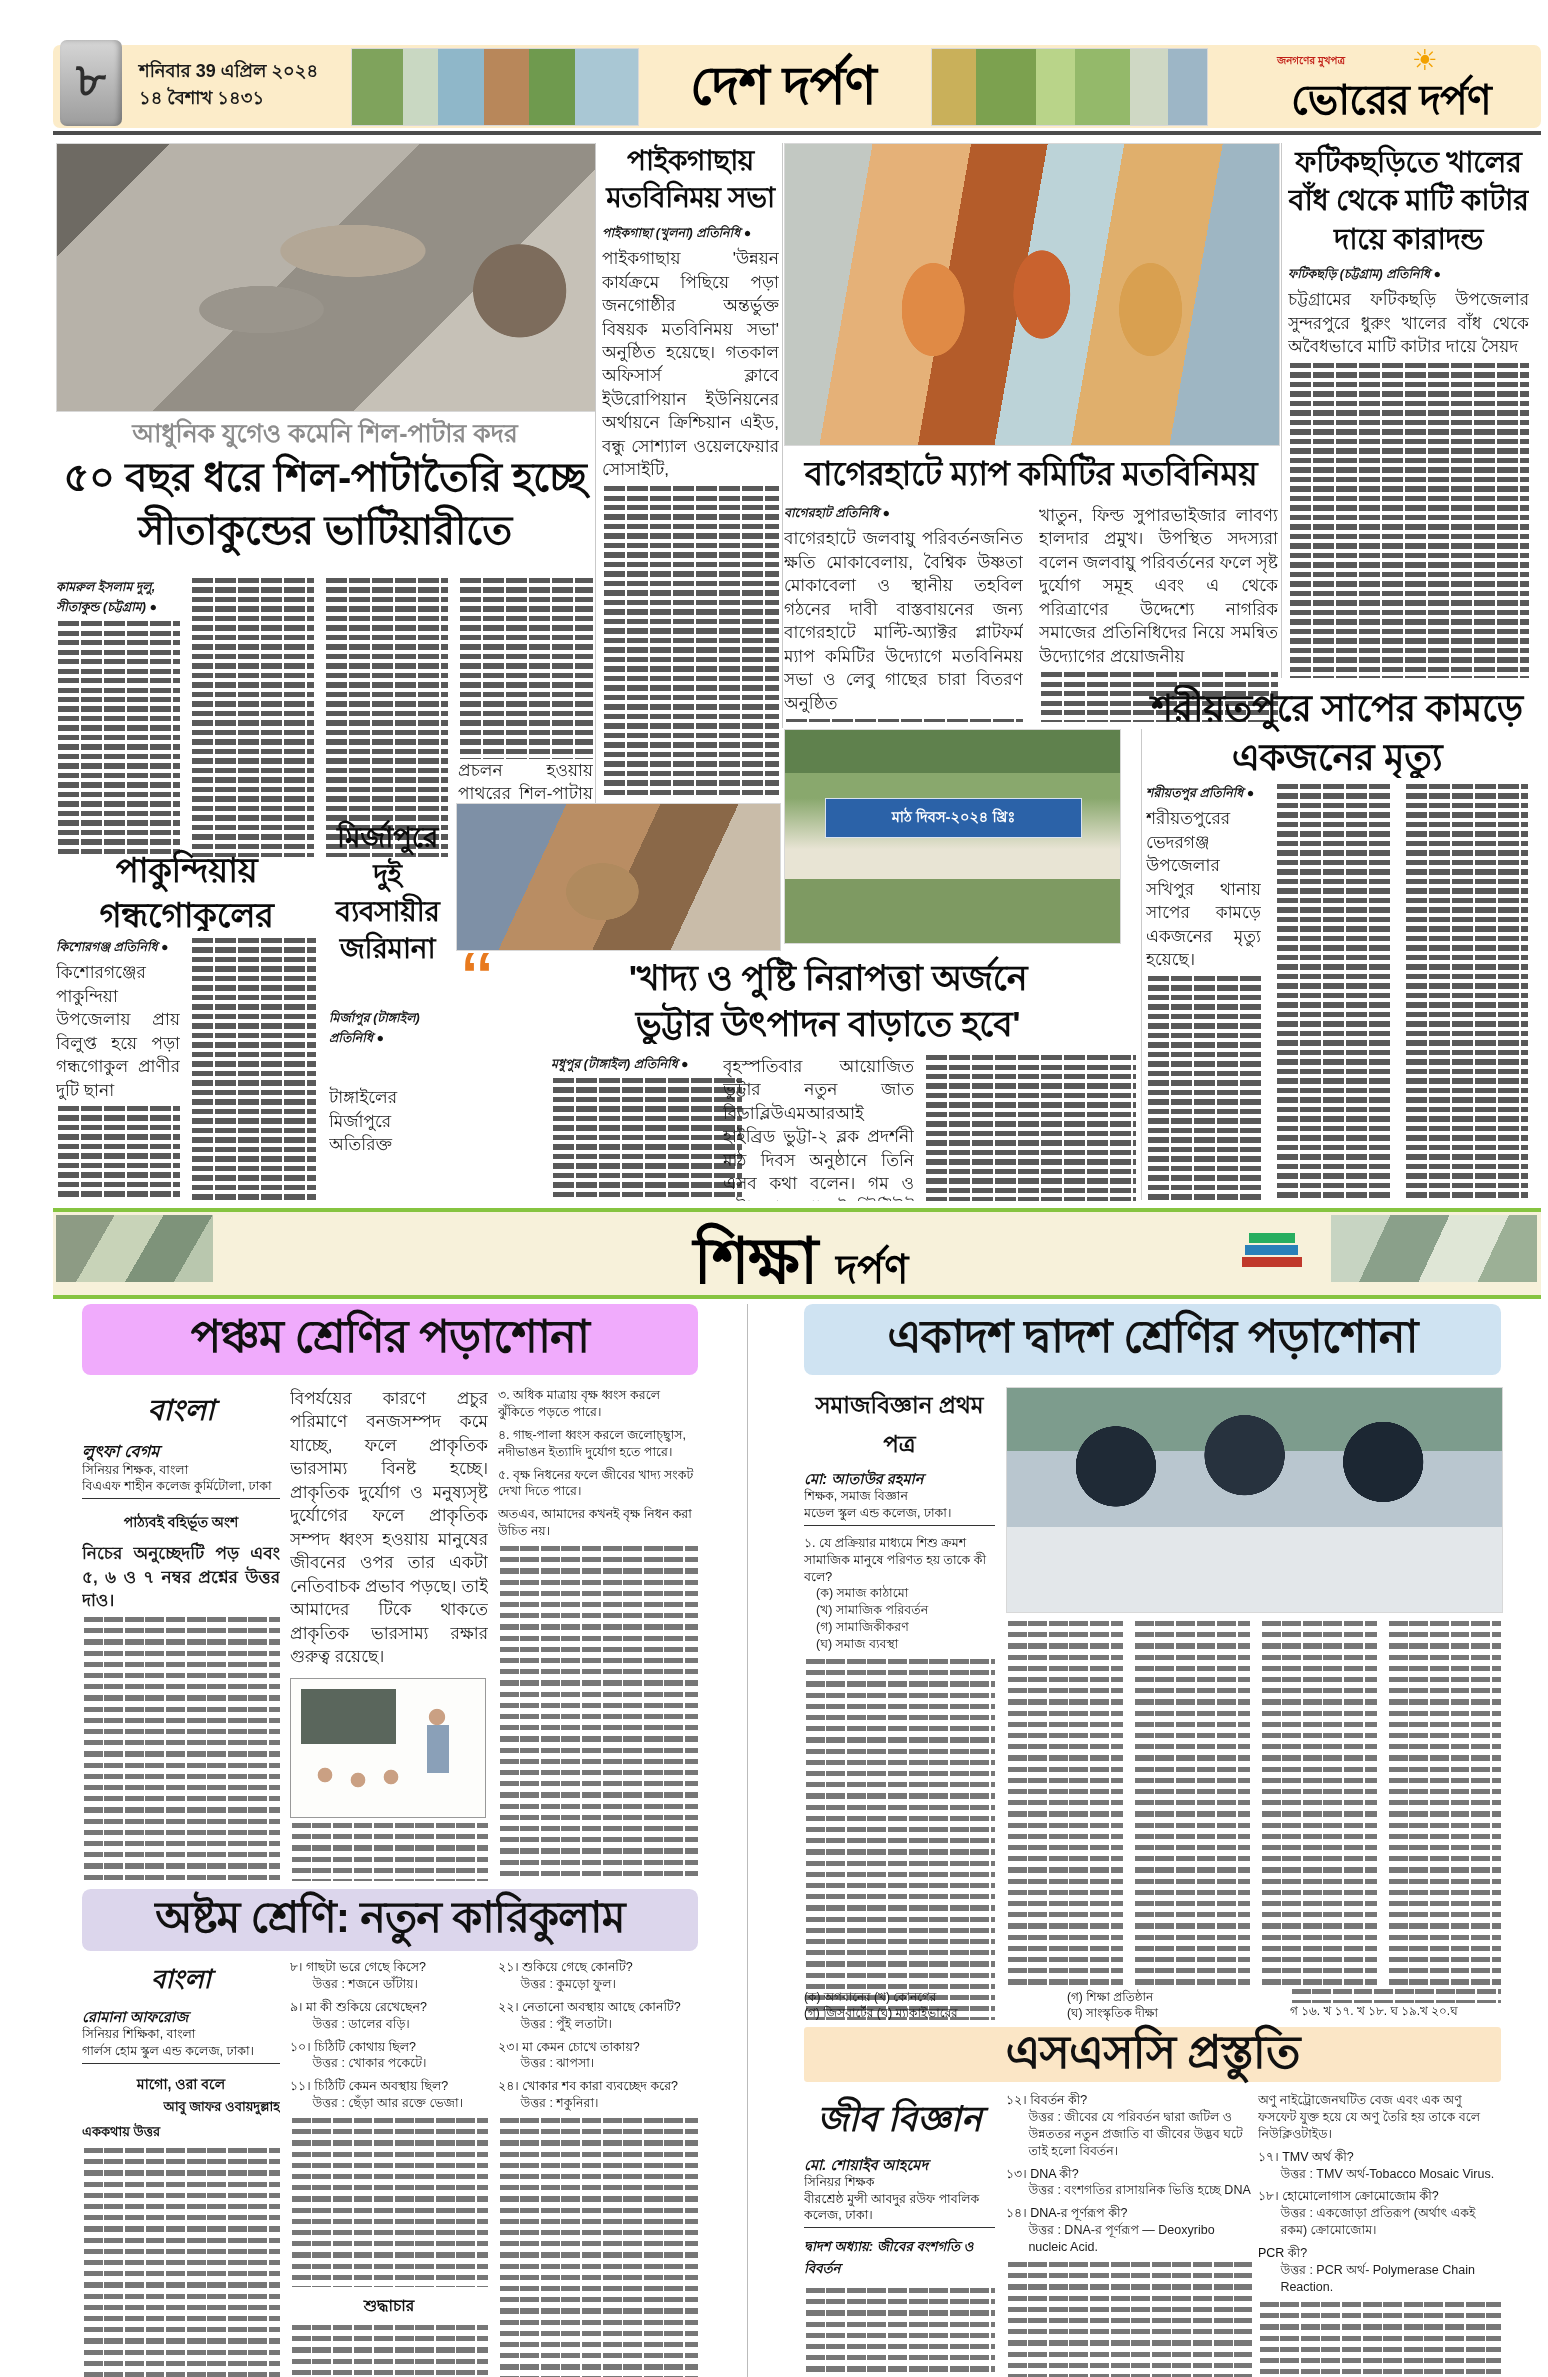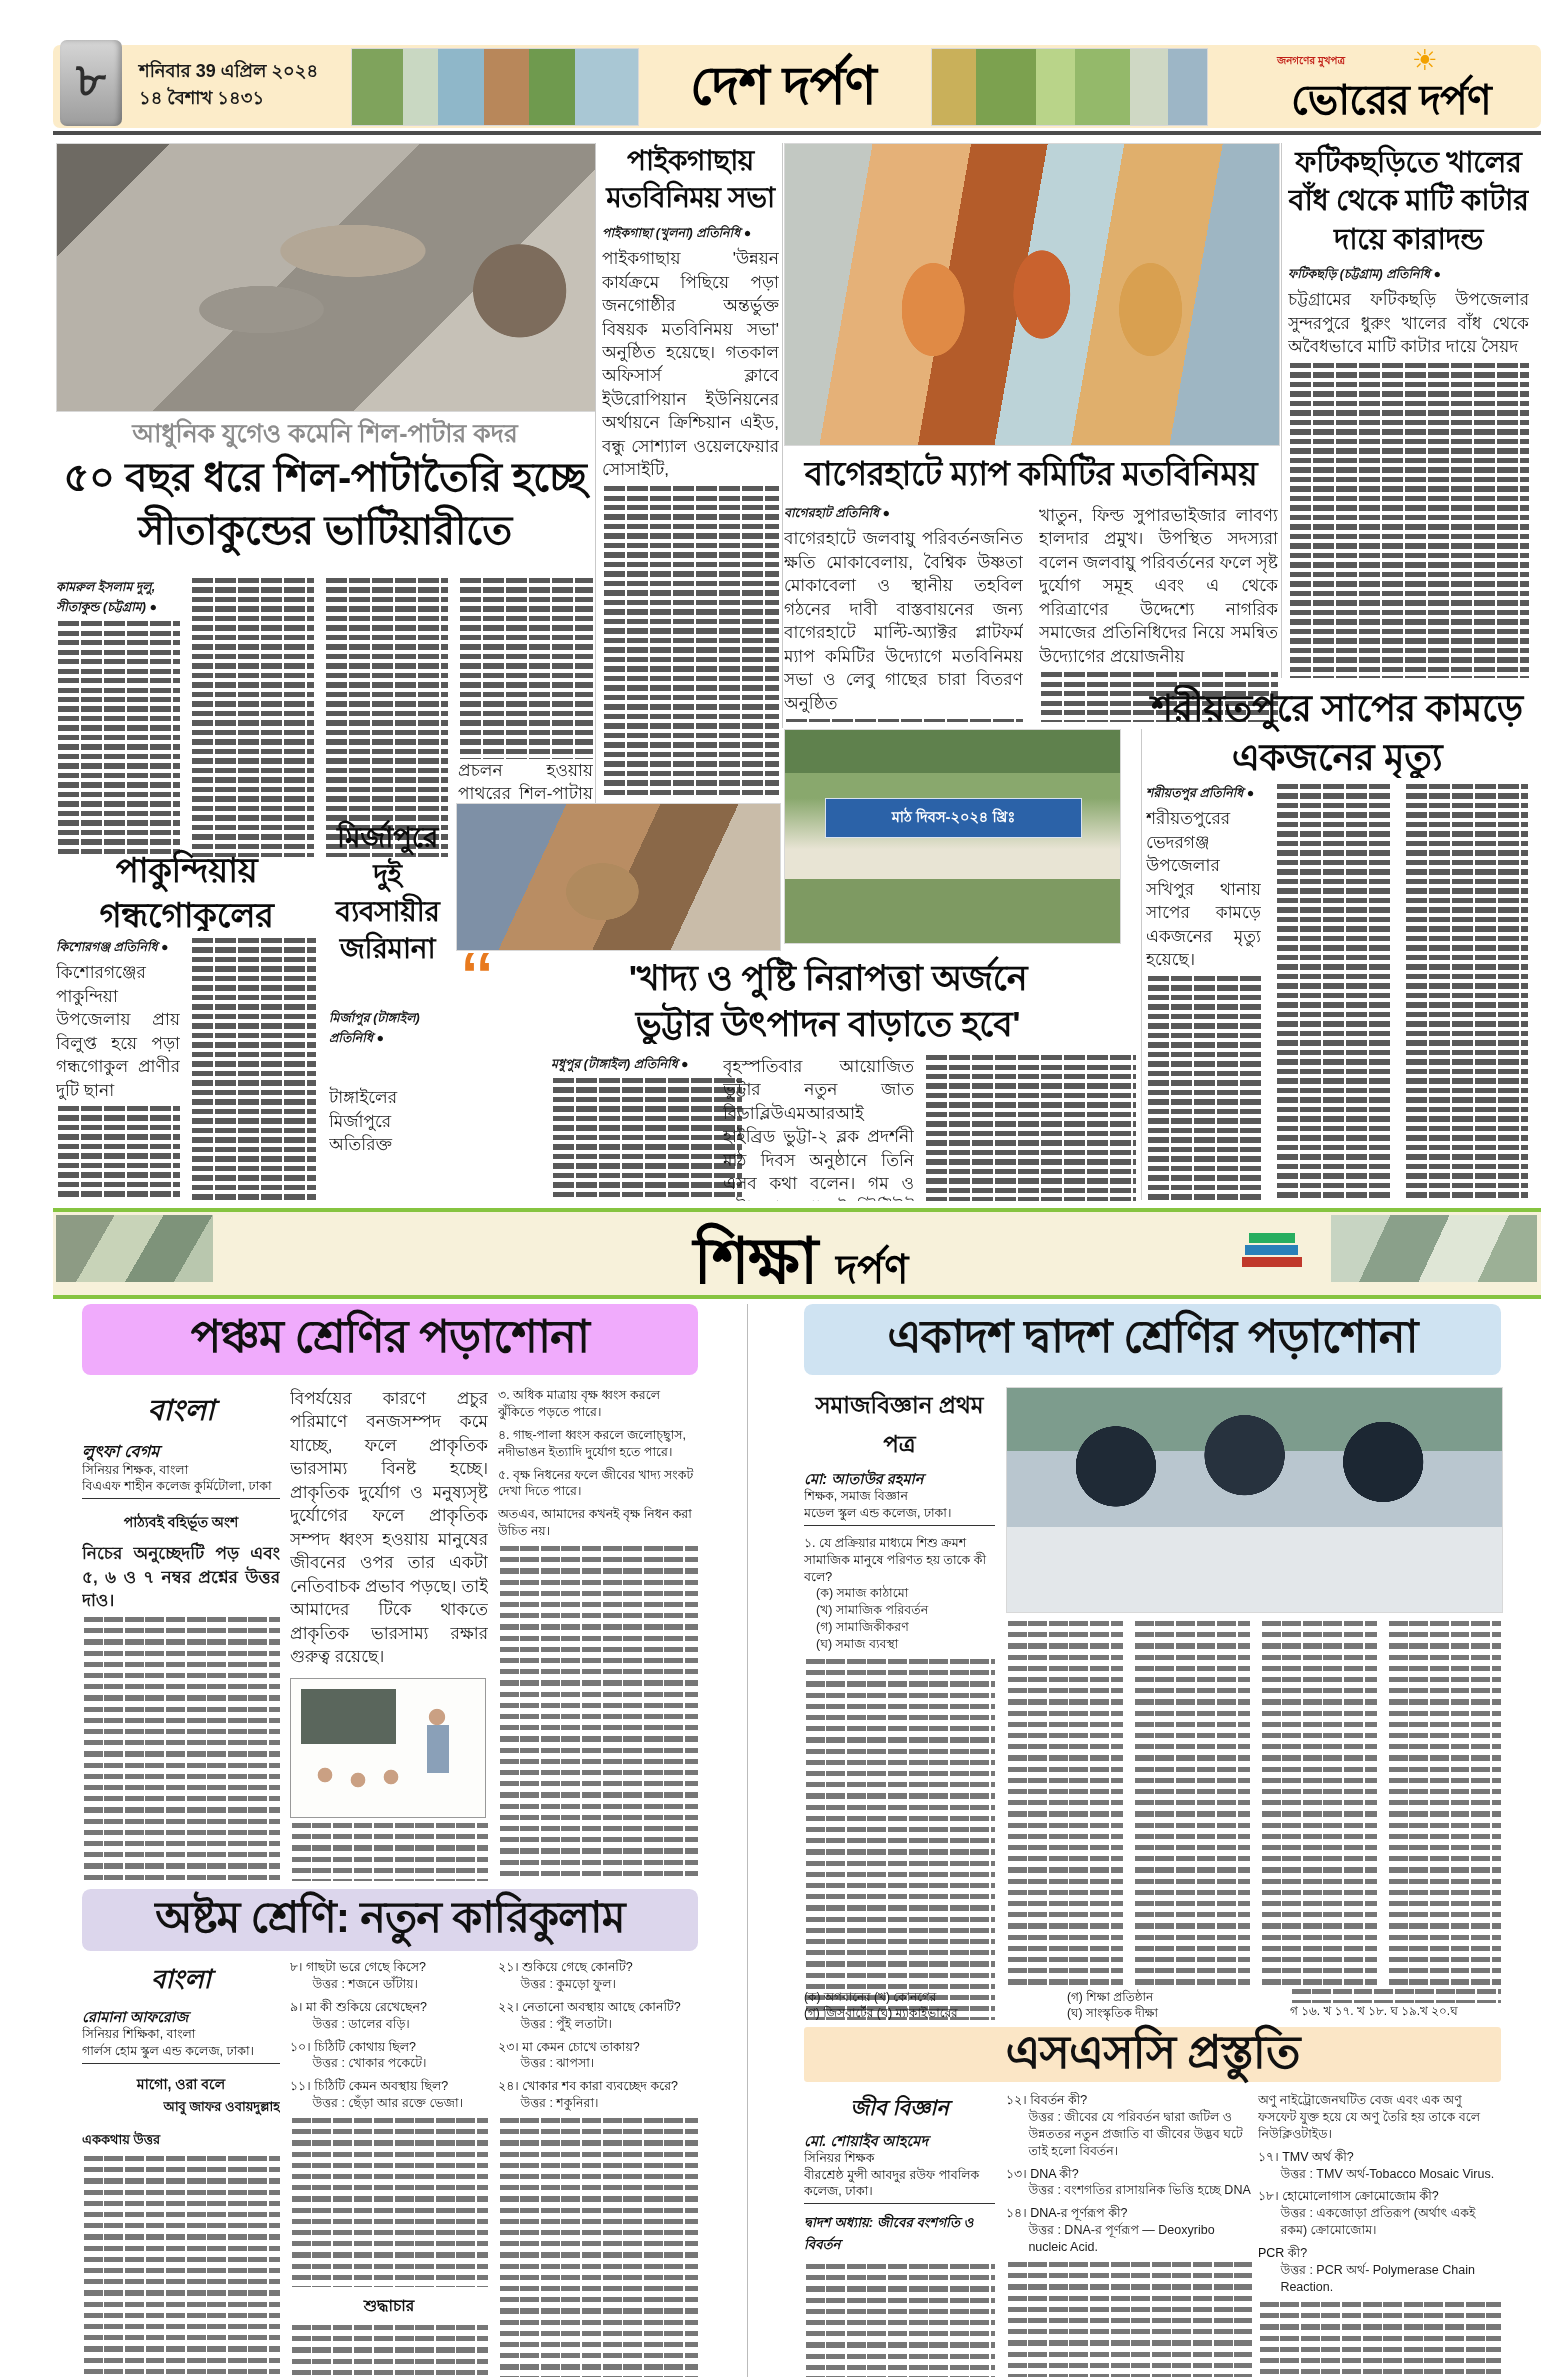--- a/index.html
+++ b/index.html
@@ -295,21 +295,21 @@
   <div class="secbox abs" style="left:82px;top:1889px;width:616px;height:62px;background:#dcd6ec;">
     <span class="t" style="font-size:43px;">অষ্টম শ্রেণি: নতুন কারিকুলাম</span>
   </div>
 
   <div class="col" style="left:82px;top:1959px;width:198px;height:418px;">
     <div class="subj" style="font-size:26px;">বাংলা</div>
     <div class="tname" style="font-size:14.6px;">রোমানা আফরোজ</div>
     <div class="trole">সিনিয়র শিক্ষিকা, বাংলা</div>
     <div class="tschool">গার্লস হোম স্কুল এন্ড কলেজ, ঢাকা।</div>
     <div class="subhead" style="margin:0;">মাগো, ওরা বলে</div>
-    <div style="font-size:13px;font-weight:700;text-align:right;margin-bottom:12px;">আবু জাফর ওবায়দুল্লাহ</div>
+    <div style="font-size:13px;font-weight:700;text-align:right;margin-bottom:4px;">আবু জাফর ওবায়দুল্লাহ</div>
     <div style="font-size:13px;font-weight:700;margin-bottom:5.2px;">এককথায় উত্তর</div>
     <div class="fill lt"></div>
   </div>
 
   <div class="col" style="left:290px;top:1959px;width:198px;height:418px;">
     <div class="qa"><span class="q">৮। গাছটা ভরে গেছে কিসে?</span><span class="a">উত্তর : শজনে ডাঁটায়।</span></div>
     <div class="qa"><span class="q">৯। মা কী শুকিয়ে রেখেছেন?</span><span class="a">উত্তর : ডালের বড়ি।</span></div>
     <div class="qa"><span class="q">১০। চিঠিটি কোথায় ছিল?</span><span class="a">উত্তর : খোকার পকেটে।</span></div>
     <div class="qa"><span class="q">১১। চিঠিটি কেমন অবস্থায় ছিল?</span><span class="a">উত্তর : ছেঁড়া আর রক্তে ভেজা।</span></div>
     <div class="fill lt"></div>
@@ -323,21 +323,21 @@
     <div class="qa"><span class="q">২৩। মা কেমন চোখে তাকায়?</span><span class="a">উত্তর : ঝাপসা।</span></div>
     <div class="qa"><span class="q">২৪। খোকার শব কারা ব্যবচ্ছেদ করে?</span><span class="a">উত্তর : শকুনিরা।</span></div>
     <div class="fill lt"></div>
   </div>
 
   <div class="secbox abs" style="left:804px;top:2027px;width:697px;height:55px;background:#fbe6c6;border-radius:3.4px;">
     <span class="t" style="font-size:46px;">এসএসসি প্রস্তুতি</span>
   </div>
 
   <div class="col" style="left:804px;top:2092px;width:191px;height:286px;">
-    <div class="subj" style="font-size:21px;">জীব বিজ্ঞান</div>
+    <div class="subj" style="font-size:35px;">জীব বিজ্ঞান</div>
     <div class="tname" style="font-size:14.6px;">মো. শোয়াইব আহমেদ</div>
     <div class="trole">সিনিয়র শিক্ষক</div>
     <div class="tschool">বীরশ্রেষ্ঠ মুন্সী আবদুর রউফ পাবলিক কলেজ, ঢাকা।</div>
     <div style="font-size:13.3px;font-weight:700;font-style:italic;margin-bottom:6.9px;">দ্বাদশ অধ্যায়: জীবের বংশগতি ও বিবর্তন</div>
     <div class="fill lt"></div>
   </div>
 
   <div class="col" style="left:1006px;top:2092px;width:246px;height:286px;">
     <div class="qa"><span class="q">১২। বিবর্তন কী?</span><span class="a">উত্তর : জীবের যে পরিবর্তন দ্বারা জটিল ও উন্নততর নতুন প্রজাতি বা জীবের উদ্ভব ঘটে তাই হলো বিবর্তন।</span></div>
     <div class="qa"><span class="q">১৩। DNA কী?</span><span class="a">উত্তর : বংশগতির রাসায়নিক ভিত্তি হচ্ছে DNA</span></div>

